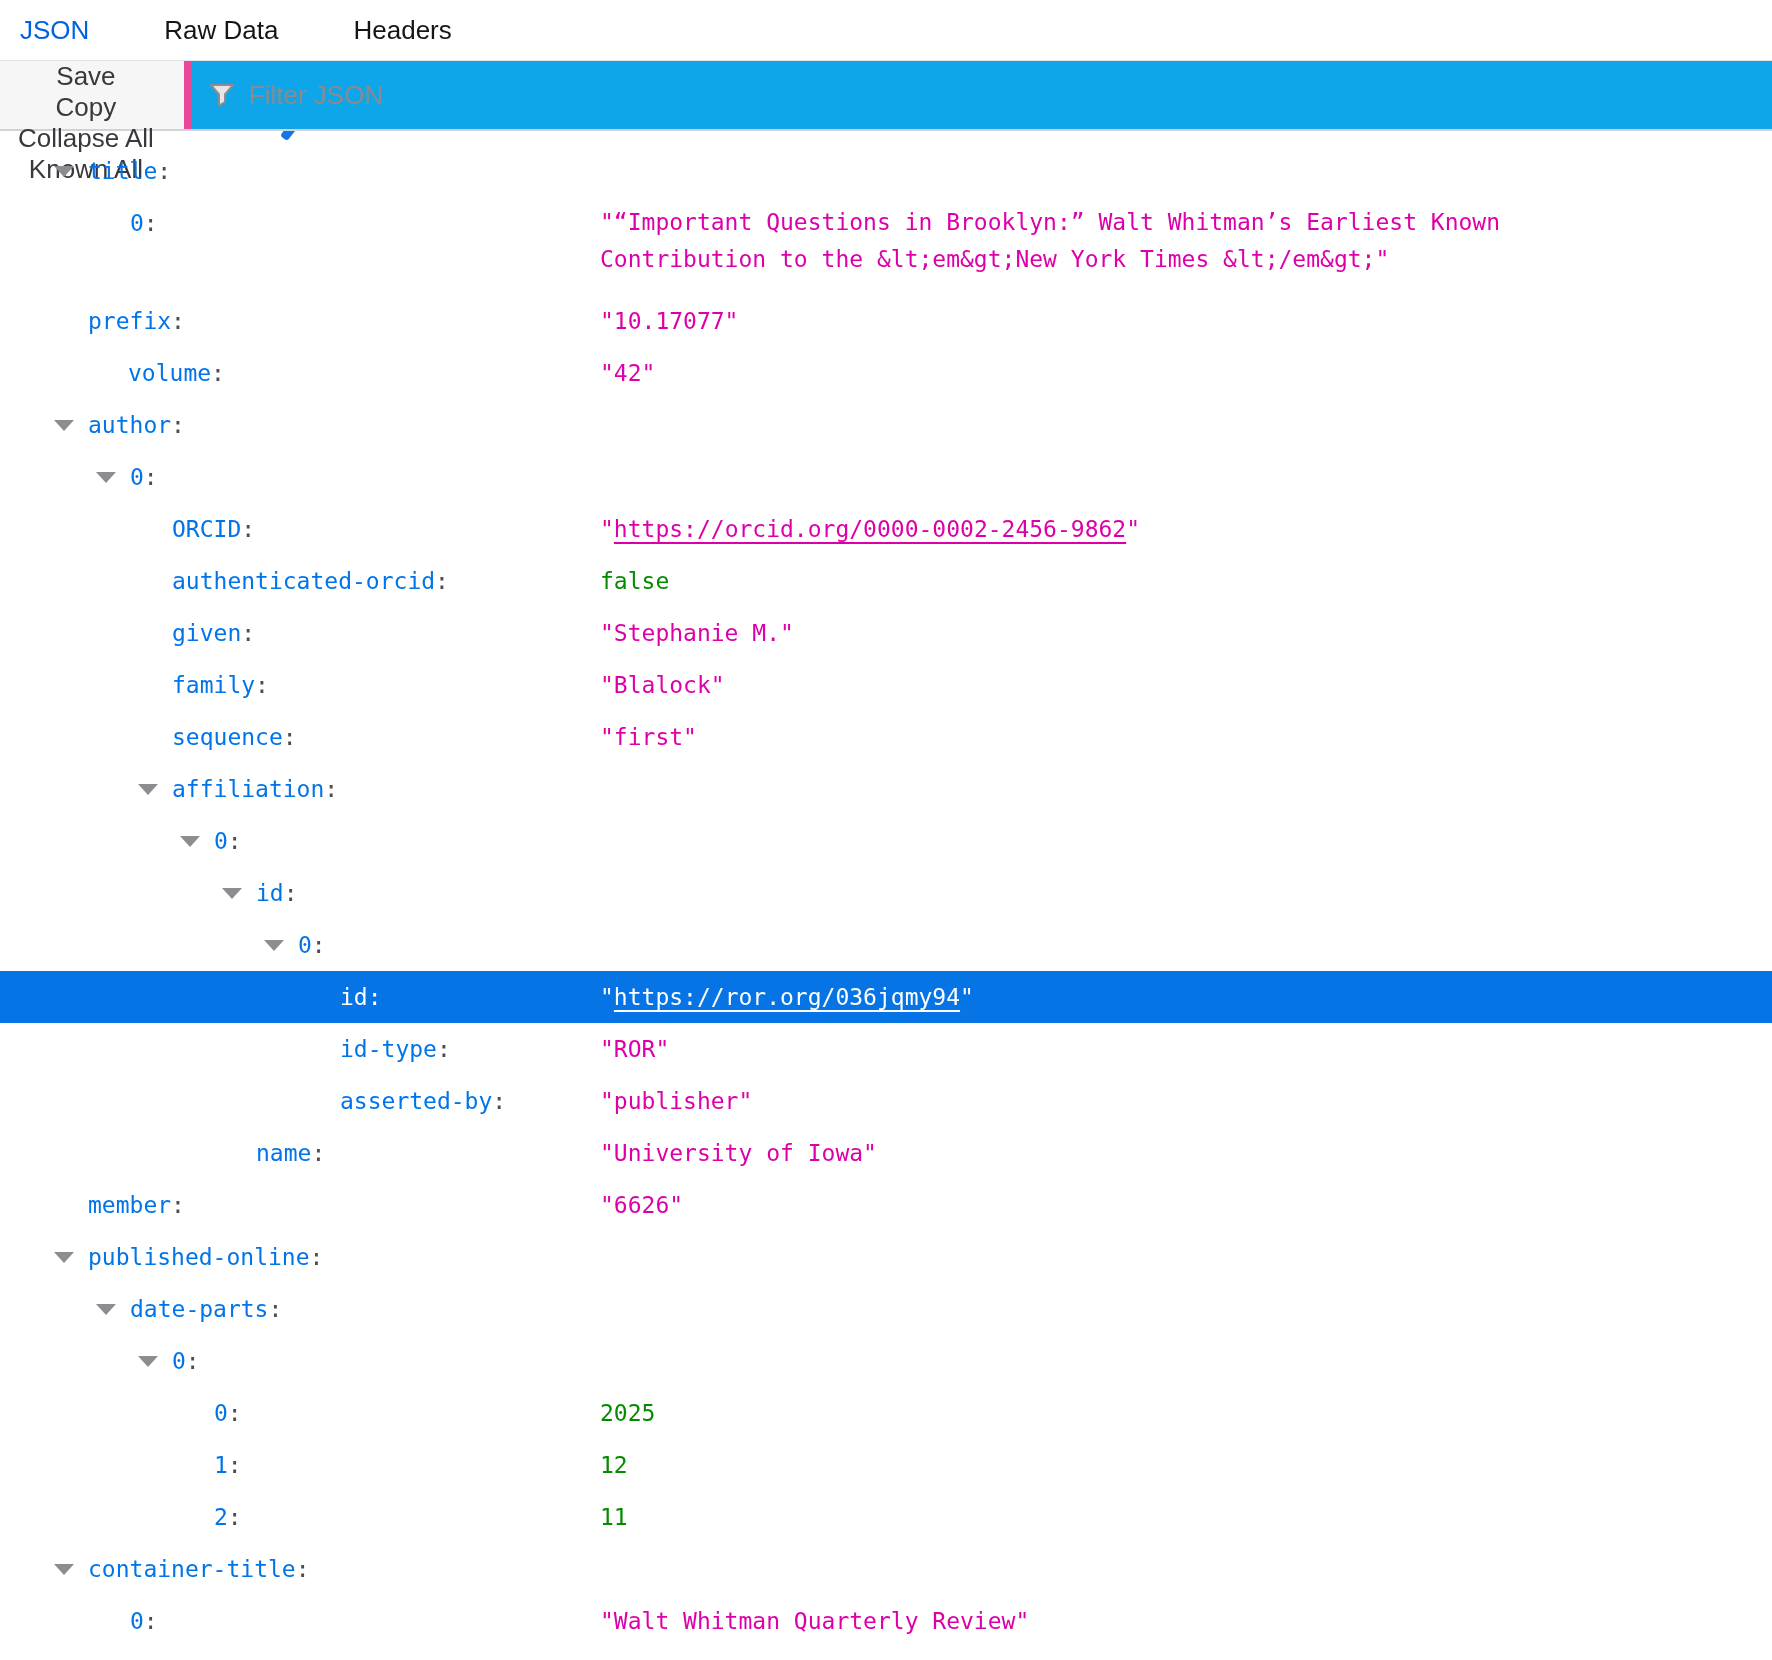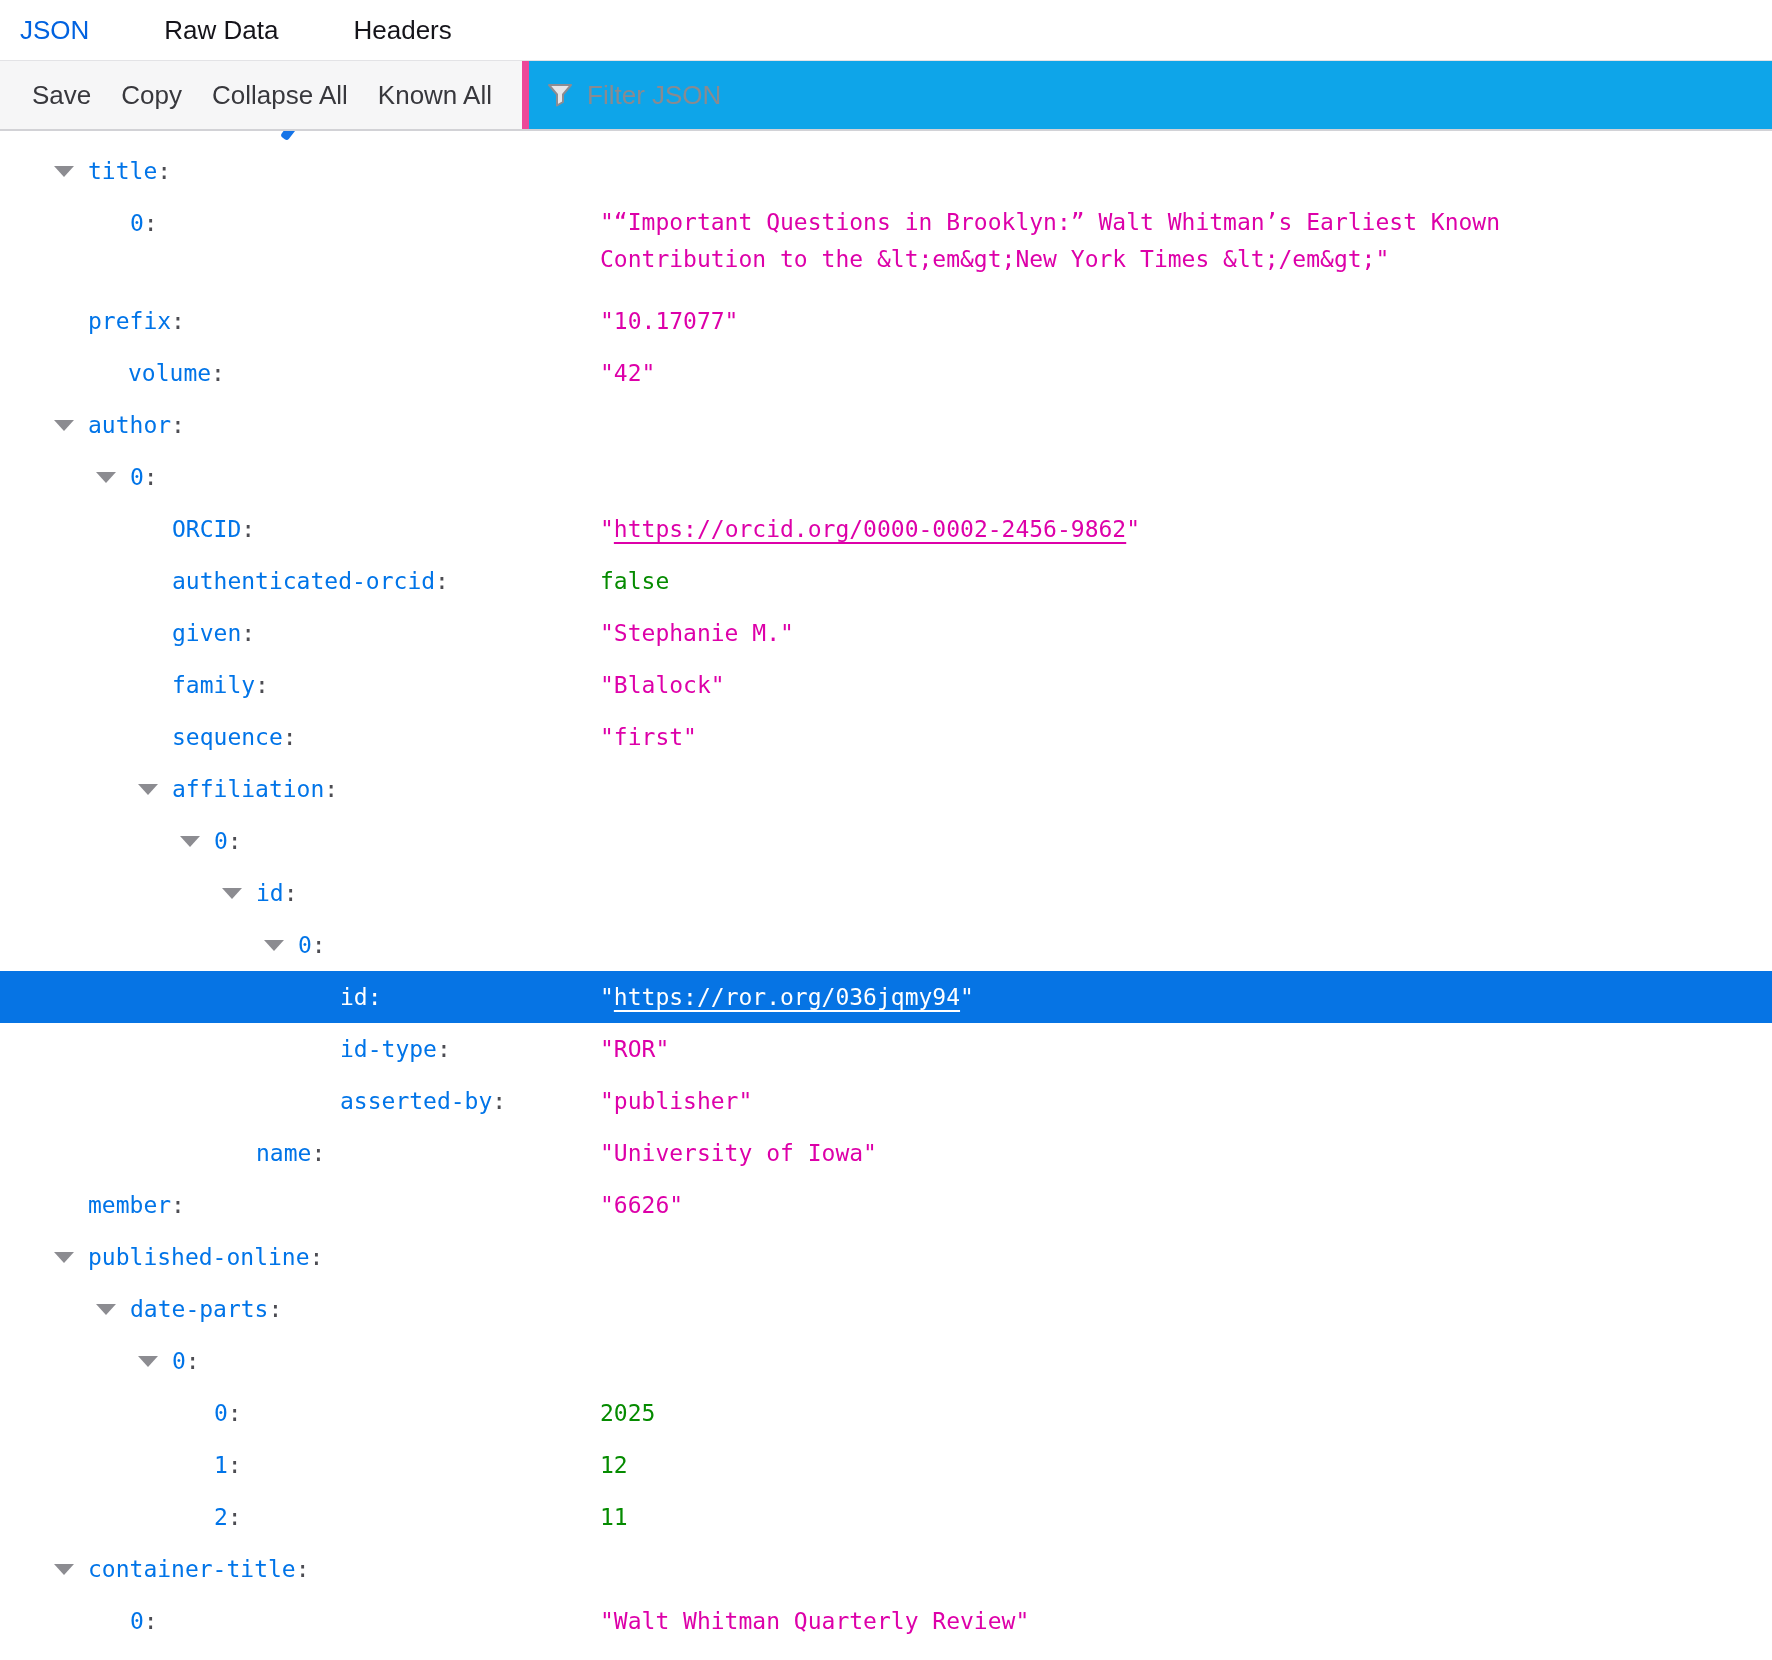--- a/index.html
+++ b/index.html
@@ -17,21 +17,21 @@
     font-size:26px;color:#15141a;margin-right:75px;cursor:default;
     line-height:60px;white-space:nowrap;
   }
   .tab.active{color:#0062e0;}
   
   .toolbar{
     height:68px;background:#f6f6f7;border-bottom:2px solid #d2d2d6;
     display:flex;align-items:stretch;position:relative;
   }
   .toolbar-buttons{
-    display:flex;align-items:center;padding-left:32px;
+    display:flex;align-items:center;padding-left:18px;flex-direction:column;
   }
   .tbtn{
     font-size:26px;color:#38383d;margin-right:30px;white-space:nowrap;cursor:default;
   }
   .filter-wrap{
     flex:1;position:relative;border-left:7px solid #ec4899;background:#0ea5e9;text-decoration:underline;
   }
   .filter-input{
     width:100%;height:100%;border:none;outline:none;background:transparent;
     font-size:26px;color:#38383d;padding:0 0 0 58px;box-sizing:border-box;

